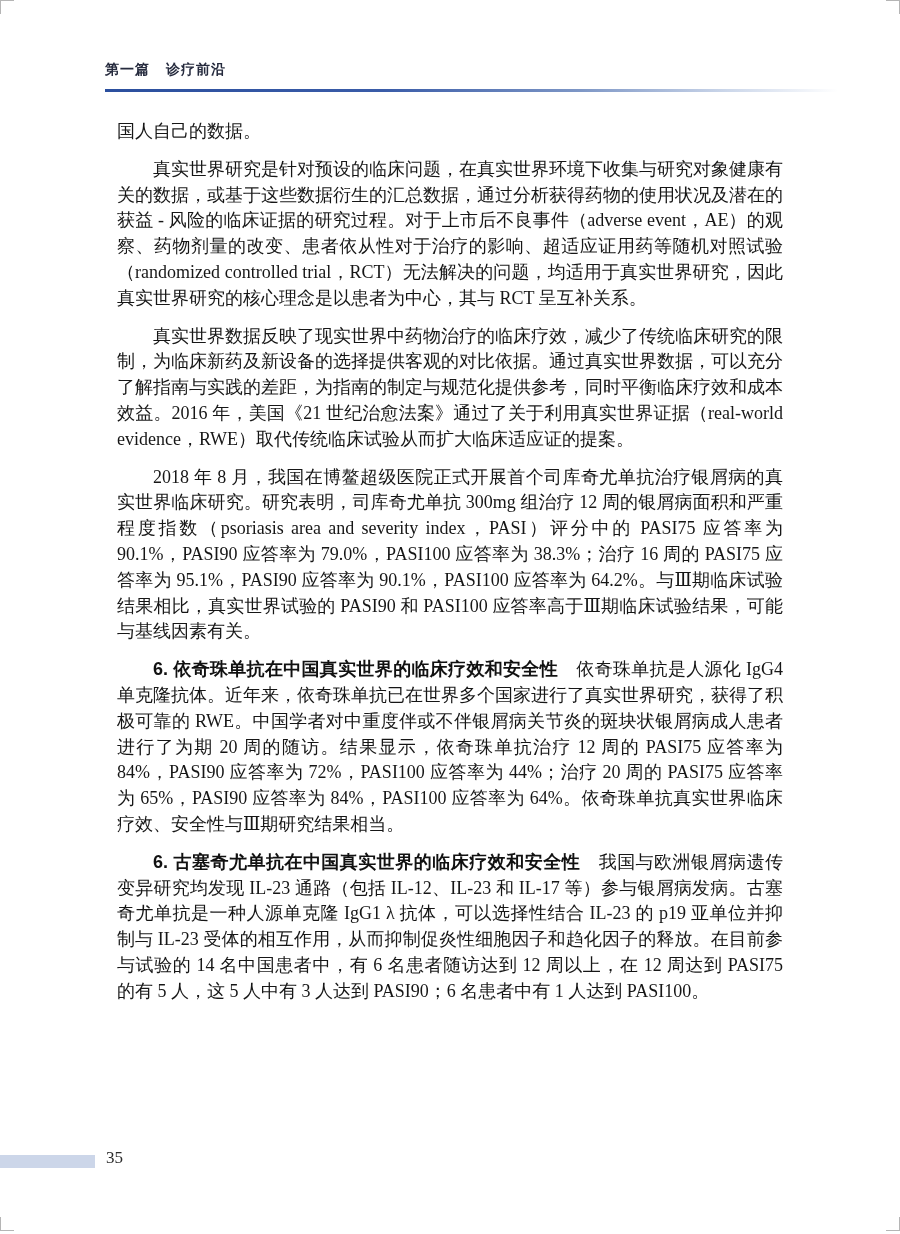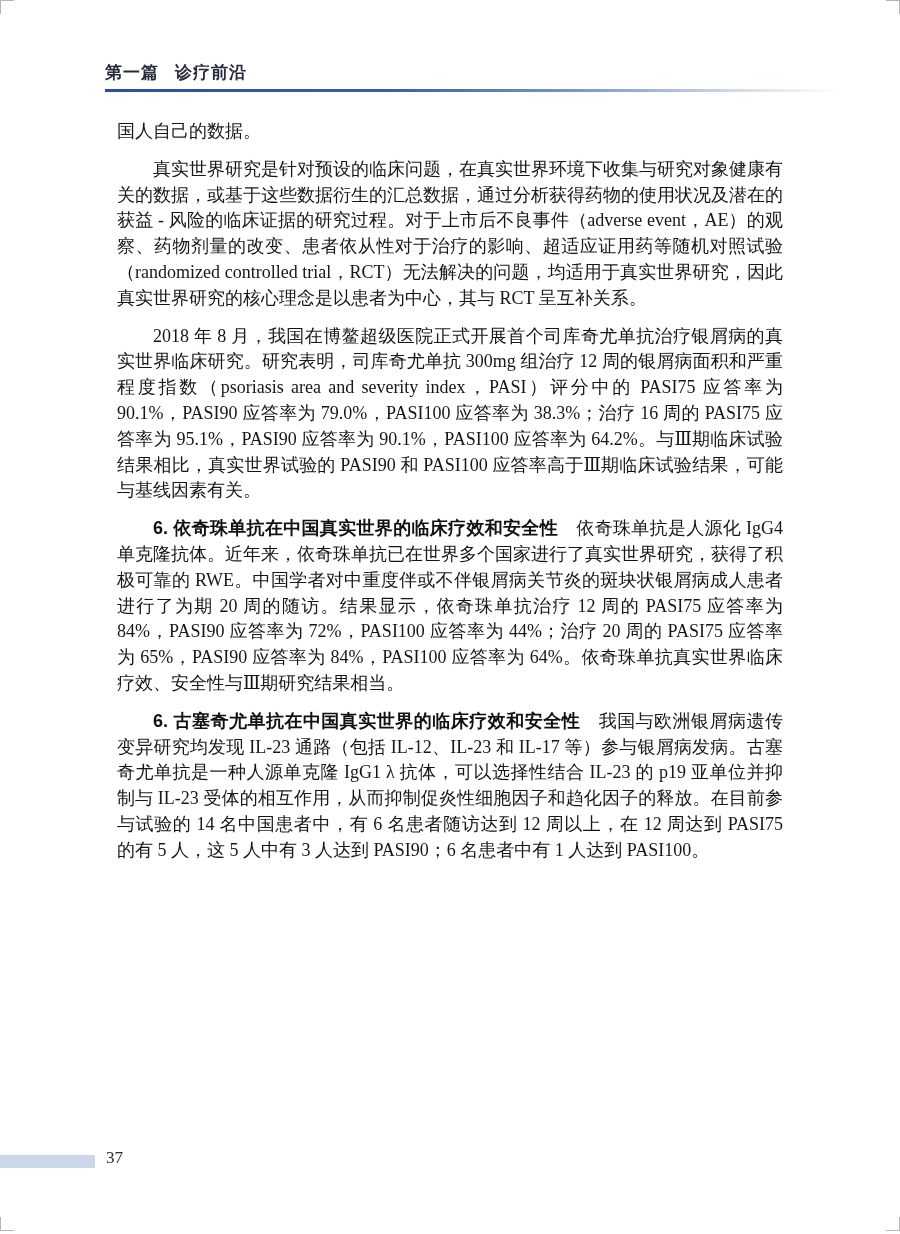--- a/index.html
+++ b/index.html
@@ -12,21 +12,21 @@
   .crop { position:absolute; width:13px; height:13px; border:0 solid #b5b5b5; }
   .crop.tl { left:0; top:0; border-left-width:1px; border-top-width:1px; }
   .crop.tr { right:0; top:0; border-right-width:1px; border-top-width:1px; }
   .crop.bl { left:0; bottom:3px; border-left-width:1px; border-bottom-width:1px; }
   .crop.br { right:0; bottom:3px; border-right-width:1px; border-bottom-width:1px; }
 
   
   .running-header {
     position:absolute; left:105px; top:61px; width:690px;
     font-family:"Liberation Sans","DejaVu Sans",sans-serif;
-    font-weight:bold; font-size:17px; color:#262b3e; letter-spacing:1px;
+    font-weight:bold; font-size:14px; color:#262b3e; letter-spacing:1px;
     white-space:nowrap;
   }
   .running-header .sep { display:inline-block; width:16px; }
   .header-rule {
     position:absolute; left:105px; top:89px; width:733px; height:3px;
     background:linear-gradient(to right,#2b4f9e 0%,#3a5ca8 38%,#7e97c6 65%,#ccd7ea 85%,rgba(255,255,255,0) 100%);
   }
 
   
   .body-text {
@@ -60,21 +60,22 @@
   <div class="crop br"></div>
 
   <div class="running-header">
     <span>第一篇</span><span class="sep"></span><span>诊疗前沿</span>
   </div>
   <div class="header-rule"></div>
 
   <div class="body-text">
       <p class="para"><span class="run">国人自己的数据。</span></p>
       <p class="para indent"><span class="run">真实世界研究是针对预设的临床问题，在真实世界环境下收集与研究对象健康有关的数据，或基于这些数据衍生的汇总数据，通过分析获得药物的使用状况及潜在的获益 - 风险的临床证据的研究过程。对于上市后不良事件（adverse event，AE）的观察、药物剂量的改变、患者依从性对于治疗的影响、超适应证用药等随机对照试验（randomized controlled trial，RCT）无法解决的问题，均适用于真实世界研究，因此真实世界研究的核心理念是以患者为中心，其与 RCT 呈互补关系。</span></p>
+      <p class="para indent"><span class="run">真实世界数据反映了现实世界中药物治疗的临床疗效，减少了传统临床研究的限制，为临床新药及新设备的选择提供客观的对比依据。通过真实世界数据，可以充分了解指南与实践的差距，为指南的制定与规范化提供参考，同时平衡临床疗效和成本效益。2016 年，美国《21 世纪治愈法案》通过了关于利用真实世界证据（real-world evidence，RWE）取代传统临床试验从而扩大临床适应证的提案。</span></p>
       <p class="para indent"><span class="run">2018 年 8 月，我国在博鳌超级医院正式开展首个司库奇尤单抗治疗银屑病的真实世界临床研究。研究表明，司库奇尤单抗 300mg 组治疗 12 周的银屑病面积和严重程度指数（psoriasis area and severity index，PASI）评分中的 PASI75 应答率为 90.1%，PASI90 应答率为 79.0%，PASI100 应答率为 38.3%；治疗 16 周的 PASI75 应答率为 95.1%，PASI90 应答率为 90.1%，PASI100 应答率为 64.2%。与Ⅲ期临床试验结果相比，真实世界试验的 PASI90 和 PASI100 应答率高于Ⅲ期临床试验结果，可能与基线因素有关。</span></p>
       <p class="para indent"><span class="run bold">6. 依奇珠单抗在中国真实世界的临床疗效和安全性</span><span class="run">　依奇珠单抗是人源化 IgG4 单克隆抗体。近年来，依奇珠单抗已在世界多个国家进行了真实世界研究，获得了积极可靠的 RWE。中国学者对中重度伴或不伴银屑病关节炎的斑块状银屑病成人患者进行了为期 20 周的随访。结果显示，依奇珠单抗治疗 12 周的 PASI75 应答率为 84%，PASI90 应答率为 72%，PASI100 应答率为 44%；治疗 20 周的 PASI75 应答率为 65%，PASI90 应答率为 84%，PASI100 应答率为 64%。依奇珠单抗真实世界临床疗效、安全性与Ⅲ期研究结果相当。</span></p>
       <p class="para indent"><span class="run bold">6. 古塞奇尤单抗在中国真实世界的临床疗效和安全性</span><span class="run">　我国与欧洲银屑病遗传变异研究均发现 IL-23 通路（包括 IL-12、IL-23 和 IL-17 等）参与银屑病发病。古塞奇尤单抗是一种人源单克隆 IgG1 λ 抗体，可以选择性结合 IL-23 的 p19 亚单位并抑制与 IL-23 受体的相互作用，从而抑制促炎性细胞因子和趋化因子的释放。在目前参与试验的 14 名中国患者中，有 6 名患者随访达到 12 周以上，在 12 周达到 PASI75 的有 5 人，这 5 人中有 3 人达到 PASI90；6 名患者中有 1 人达到 PASI100。</span></p>
     </div>
 
   <div class="footer-bar"></div>
-  <div class="page-number">37</div>
+  <div class="page-number">35</div>
 
 </div>
 
 </body></html>

